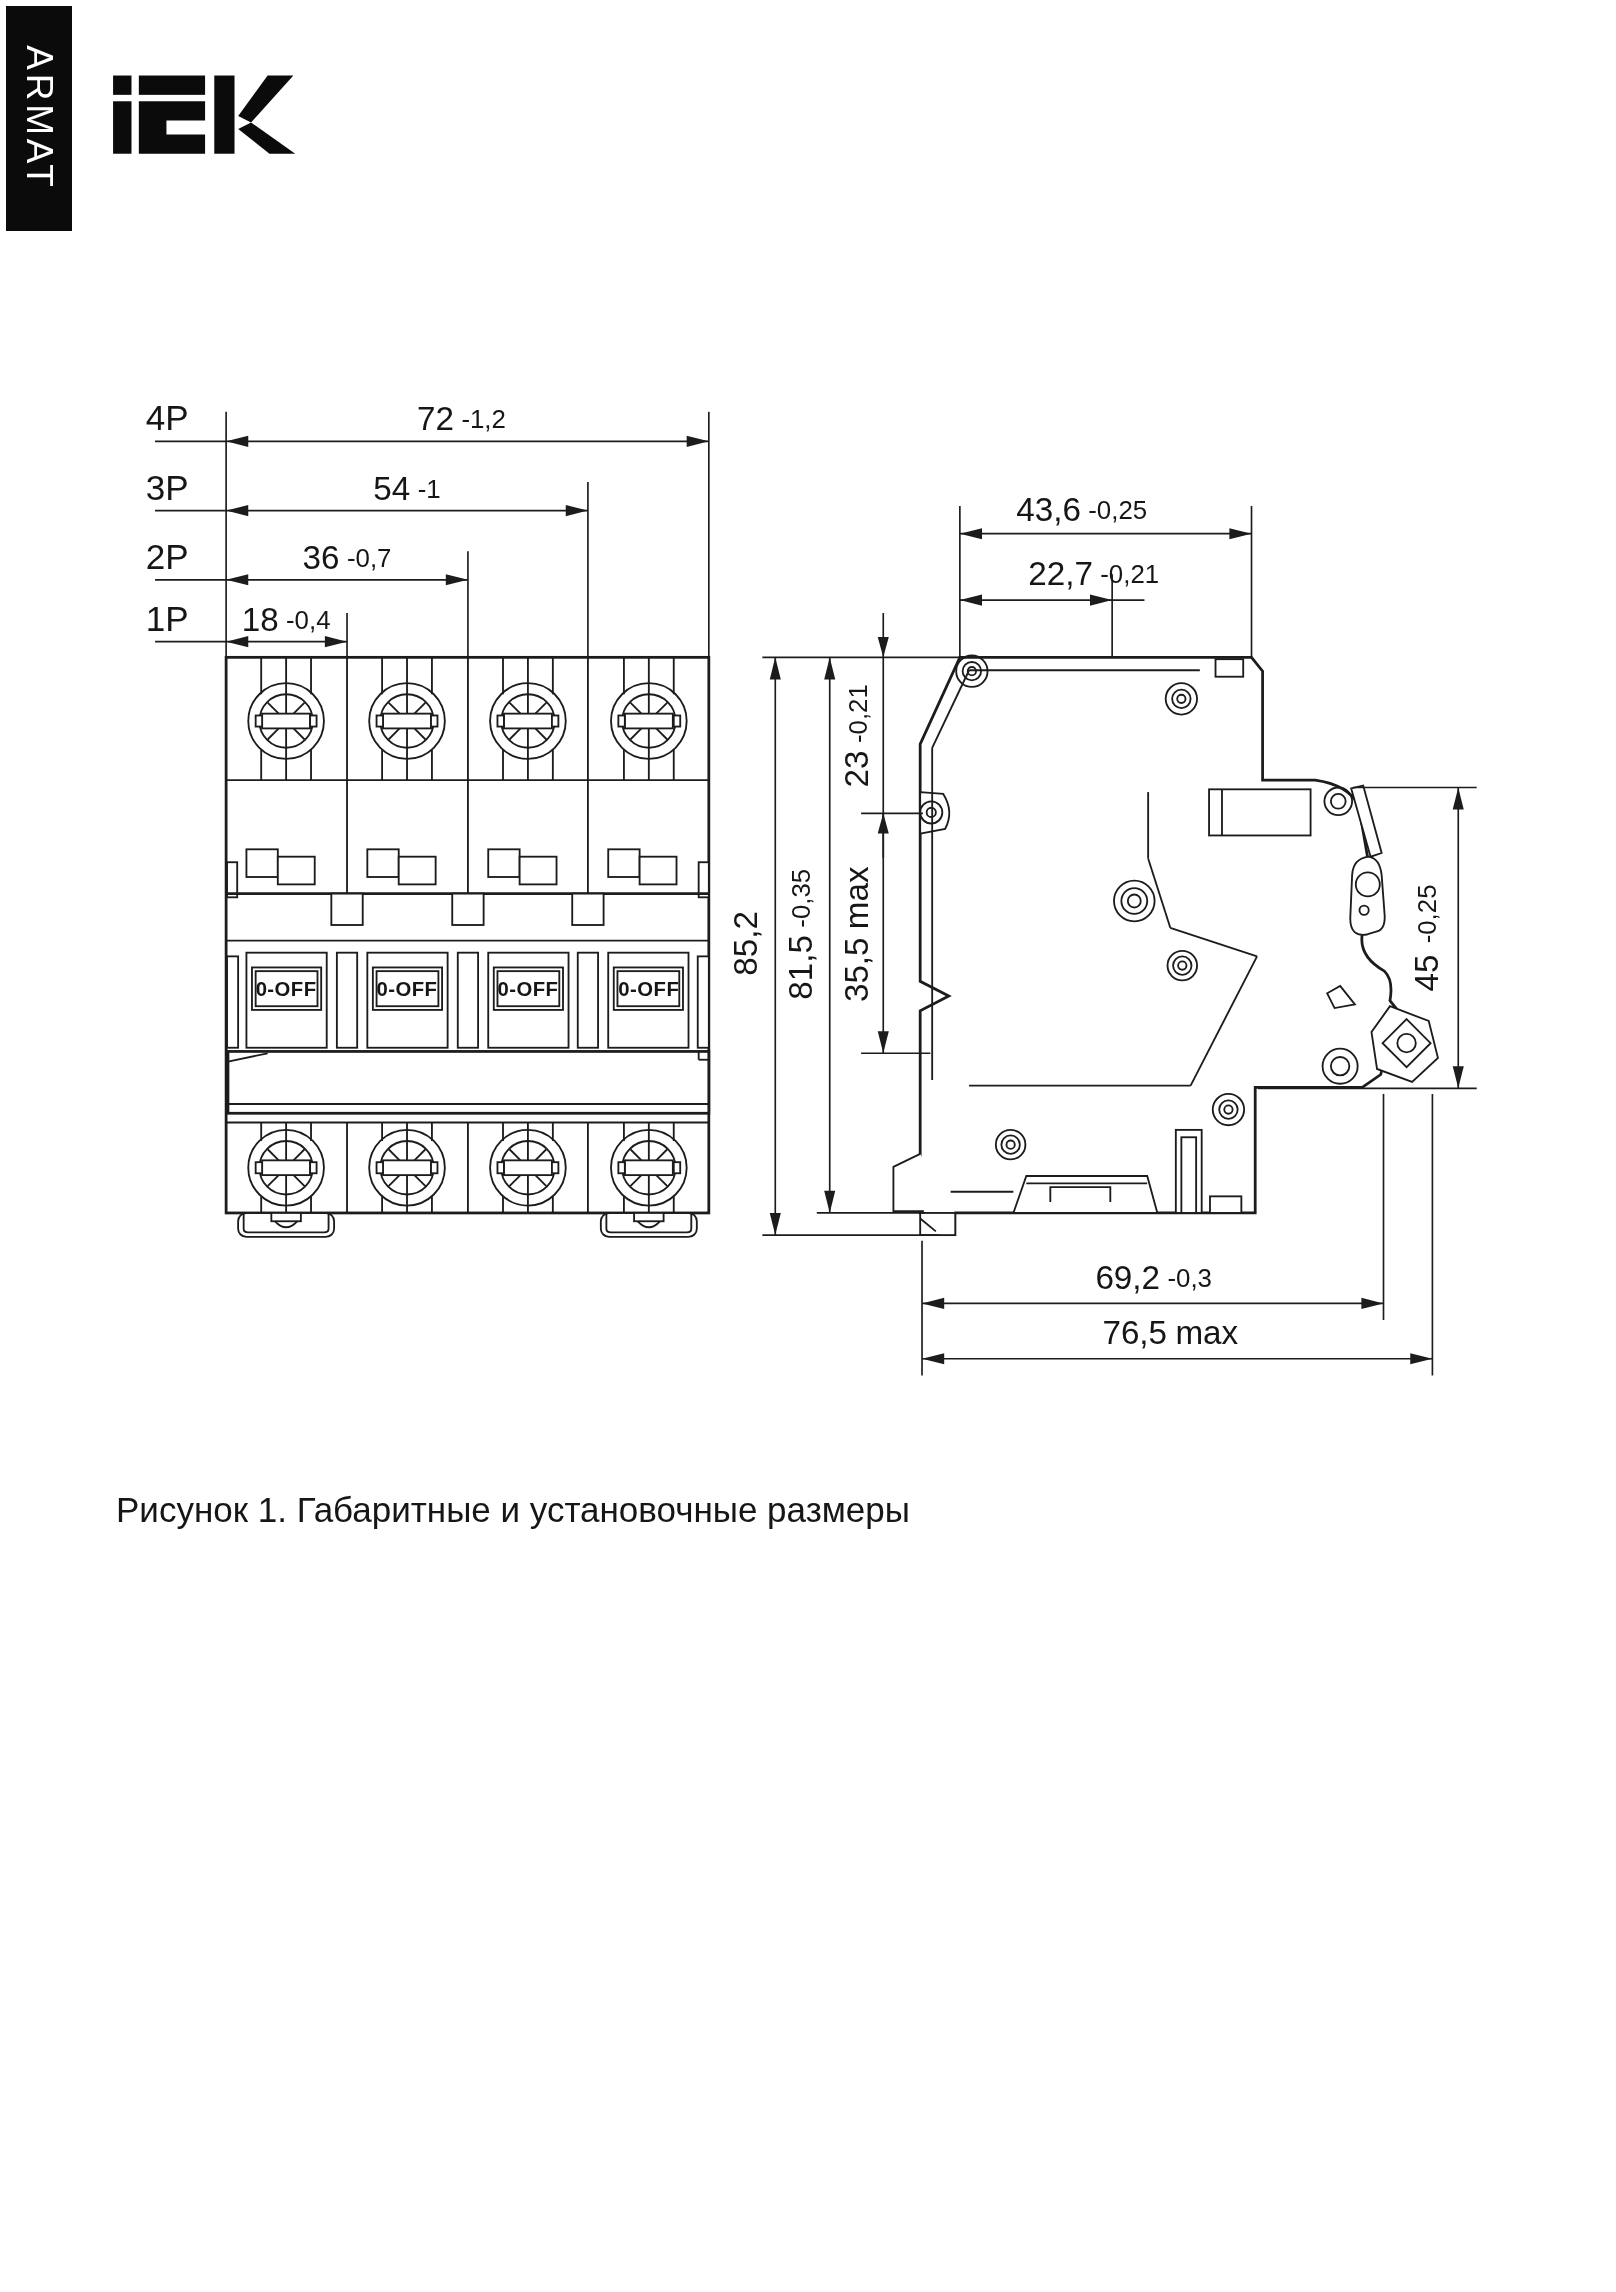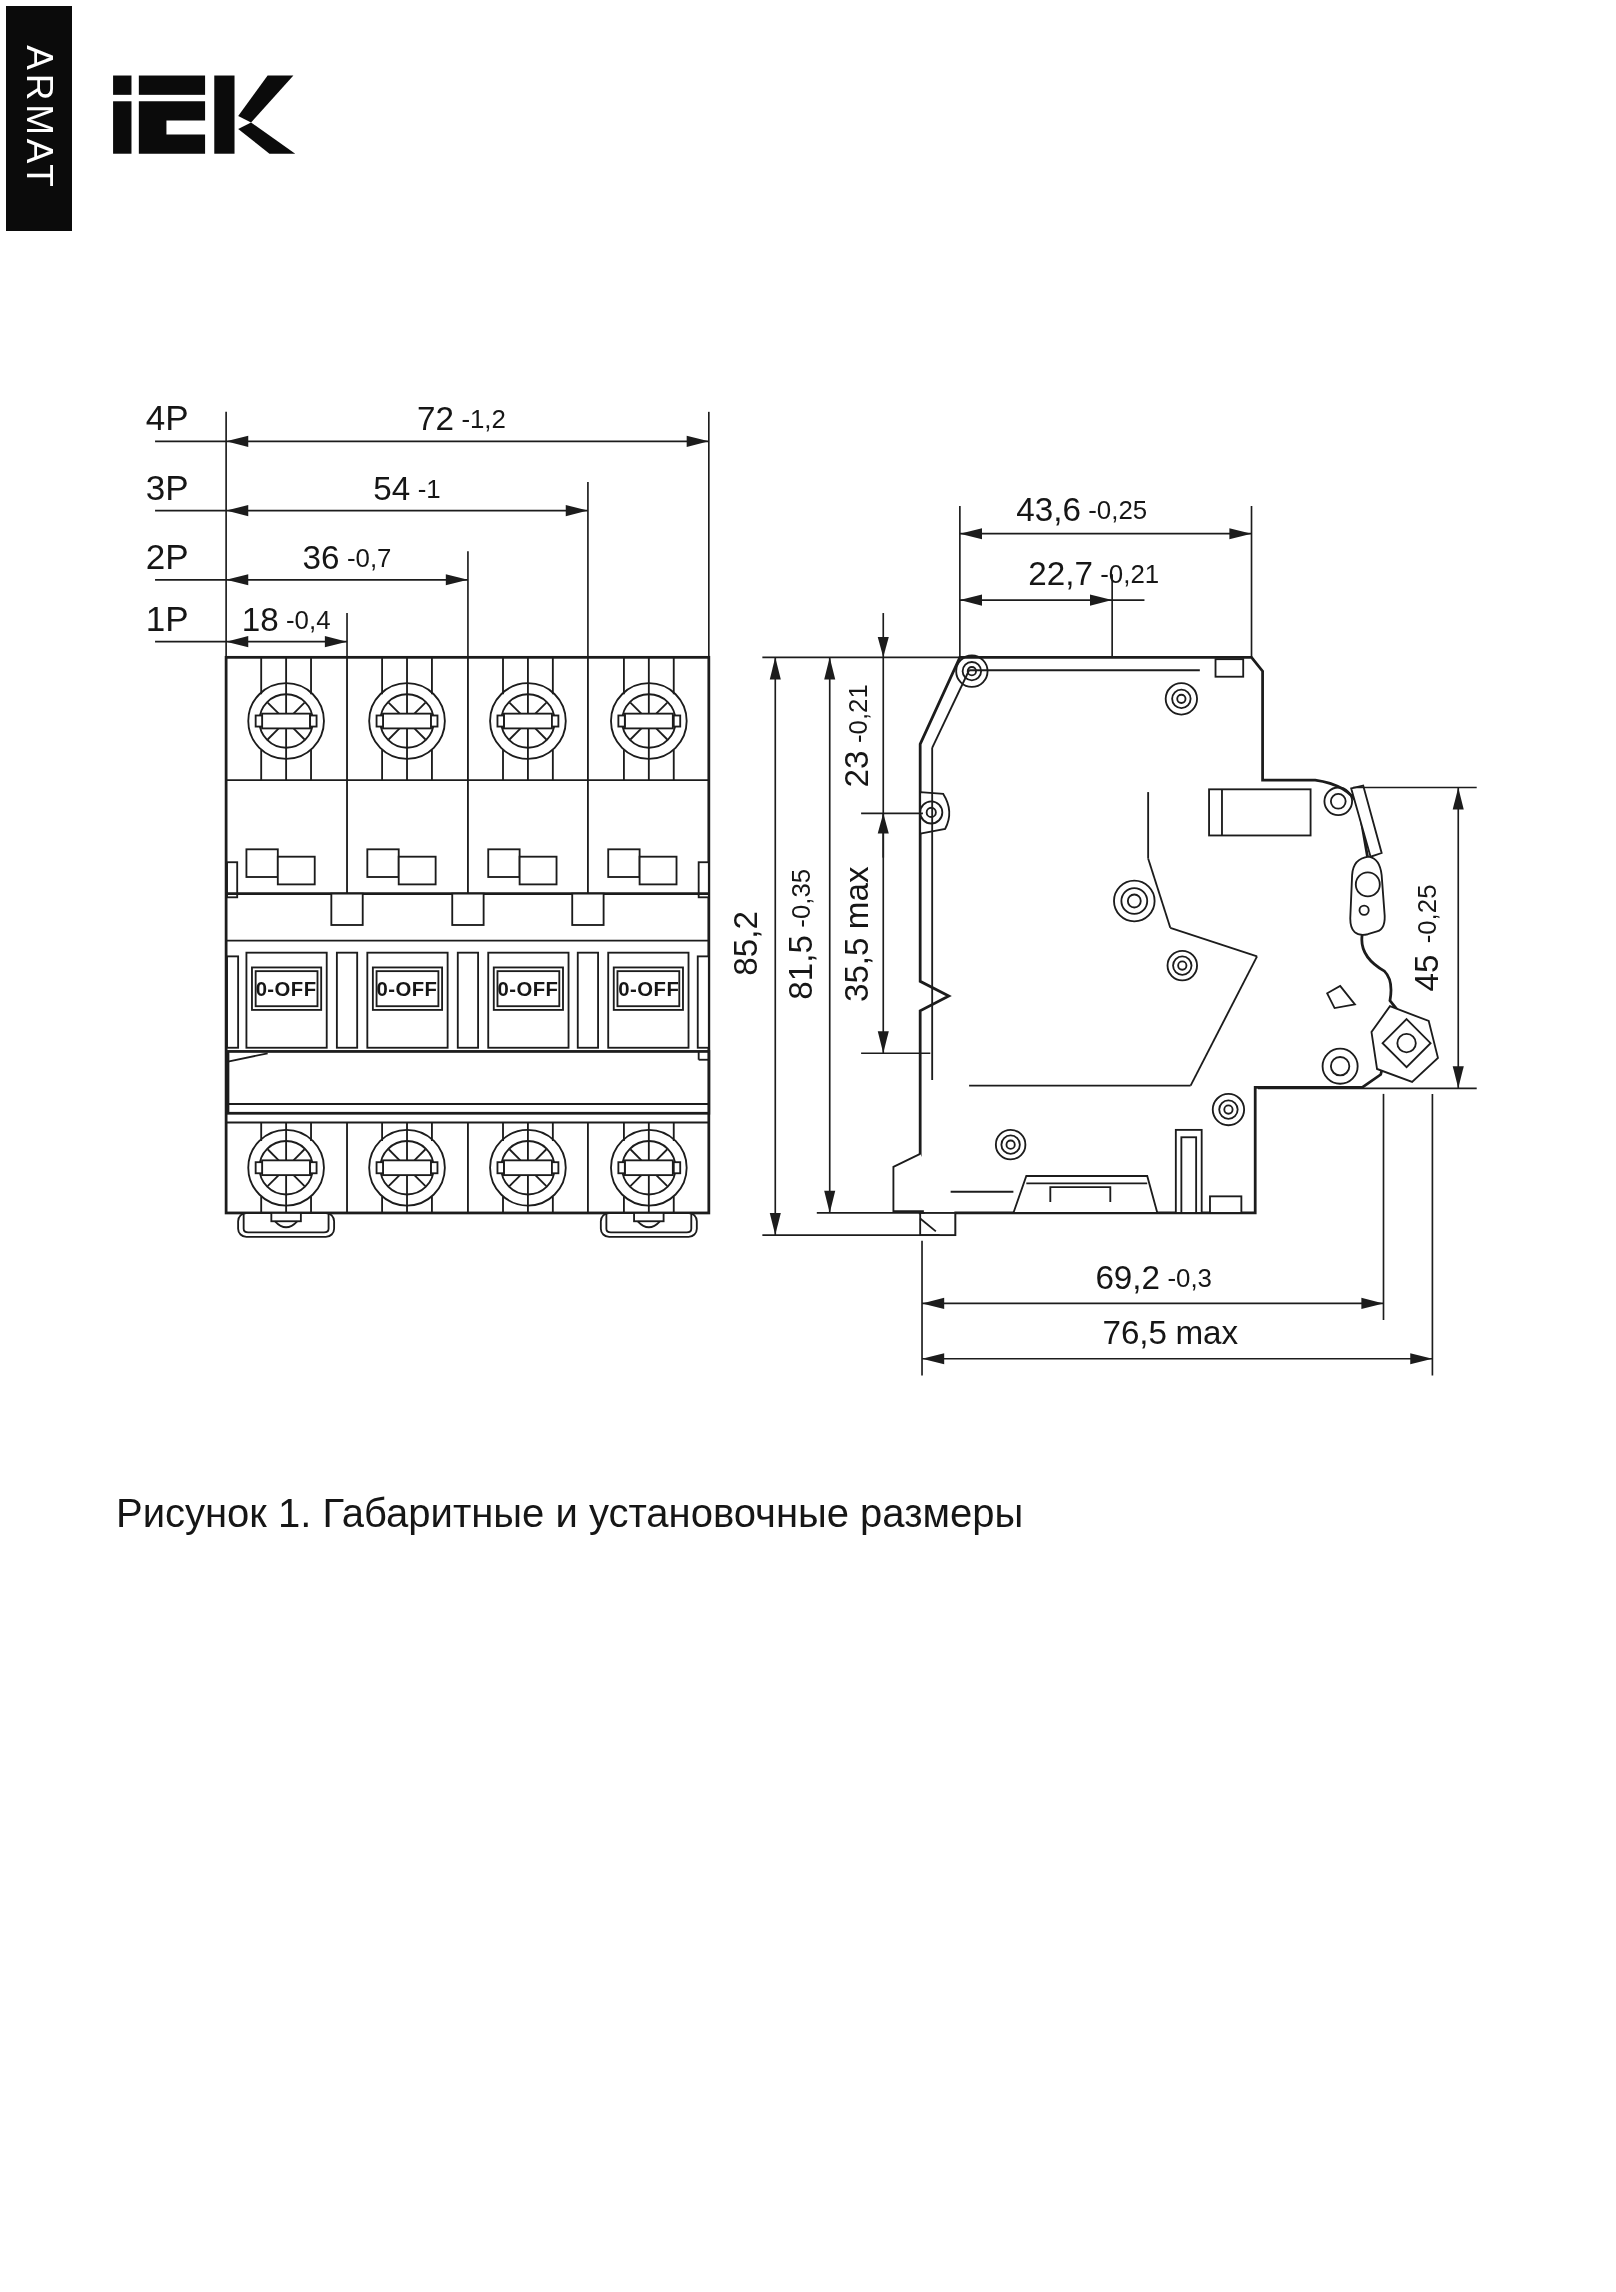--- a/index.html
+++ b/index.html
@@ -2,21 +2,21 @@
 <html style="font-size:14.8px"><head>
 <meta charset="utf-8">
 <style>
   html,body{margin:0;padding:0;background:#e8e8e8;}
   .page{position:relative;width:1617px;height:2293px;background:#ffffff;overflow:hidden;
         font-family:"Liberation Sans", sans-serif;color:#161616;}
   .brandbar{position:absolute;left:5.5px;top:5.5px;width:66px;height:225px;background:#0b0b0b;
             display:flex;align-items:center;justify-content:center;}
   .brandbar span{transform:rotate(90deg);white-space:nowrap;color:#ffffff;
                  font-size:37px;letter-spacing:3.7px;font-weight:400;}
-  .caption{position:absolute;left:116px;top:1491px;font-size:40px;line-height:1.1;color:#161616;}
+  .caption{position:absolute;left:116px;top:1491px;font-size:35px;line-height:1.1;color:#161616;}
   svg{position:absolute;left:0;top:0;}
   .ln{stroke:#1c1c1c;stroke-width:3;fill:none;}
   .ln2{stroke:#1c1c1c;stroke-width:2;fill:none;}
   .lnw{stroke:#1c1c1c;stroke-width:3;fill:#ffffff;}
   .lnw2{stroke:#1c1c1c;stroke-width:2;fill:#ffffff;}
   .dim{stroke:#1c1c1c;stroke-width:1.8;fill:none;}
   .arr{fill:#1c1c1c;stroke:none;}
   .dtxt{font-family:"Liberation Sans",sans-serif;font-size:36px;fill:#161616;}
   .tol{font-size:28px;}
   .suf{font-size:36px;}

